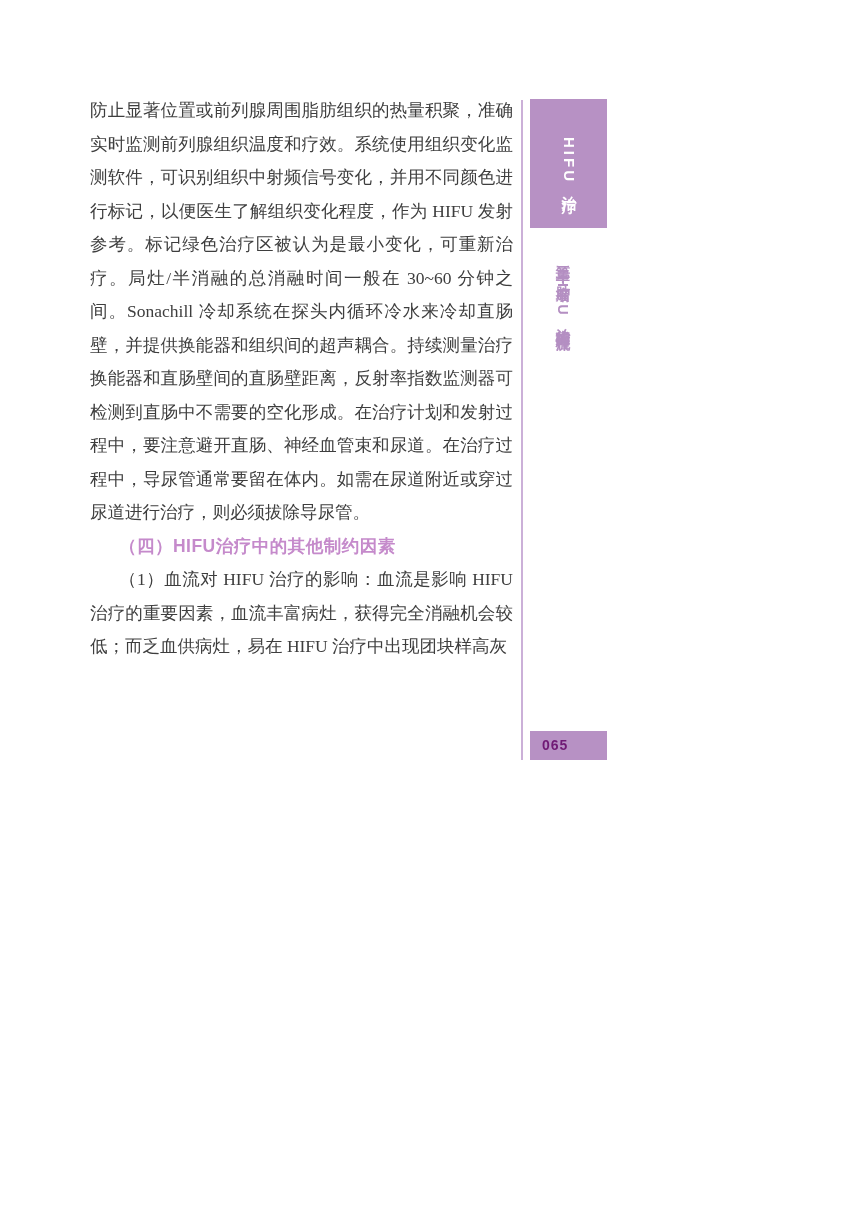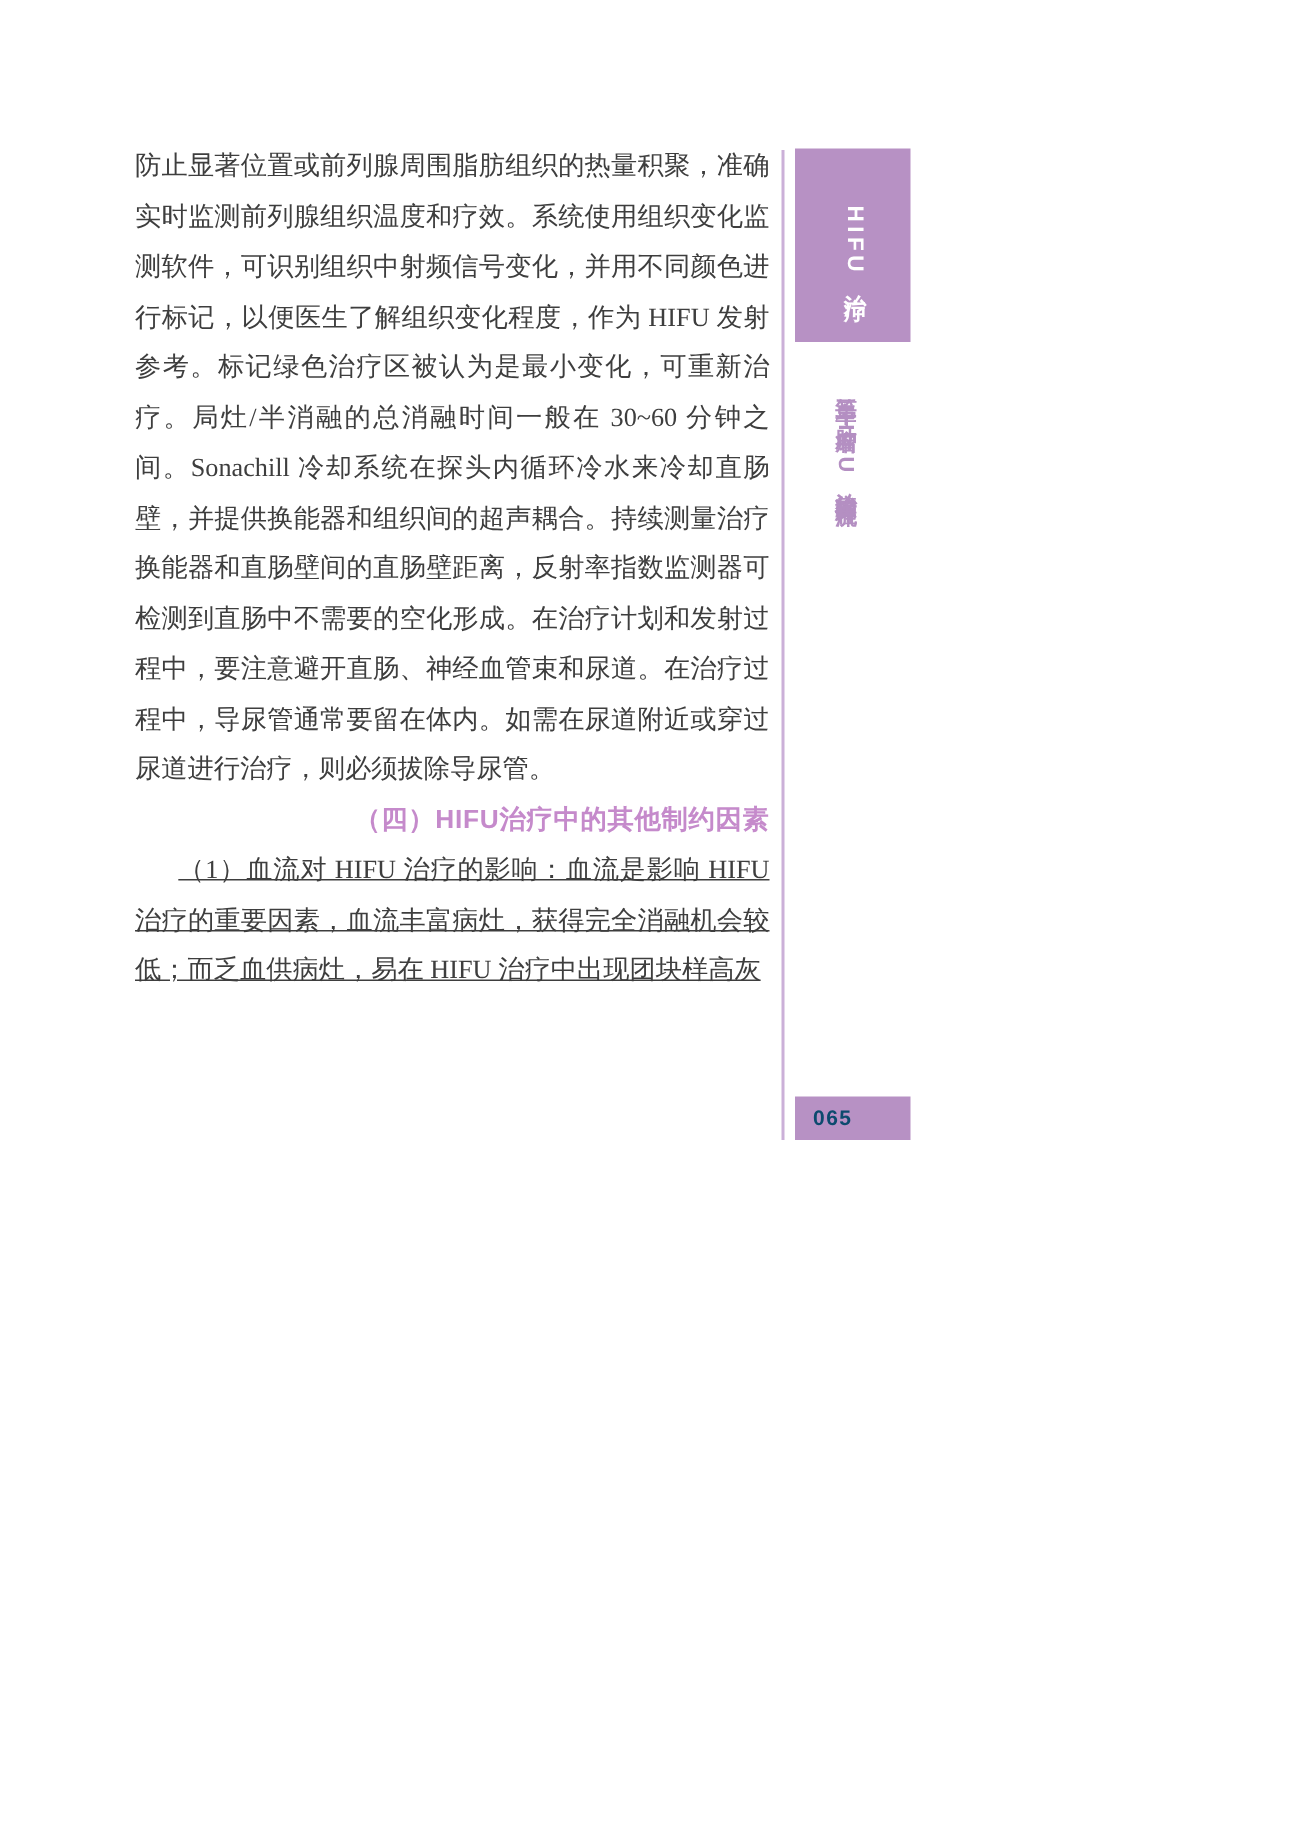--- a/index.html
+++ b/index.html
@@ -28,32 +28,31 @@
     text-align: justify;
   }
   .text-column p {
     margin: 0;
   }
   .para-indent {
     text-indent: 2em;
   }
   .para-paren-indent {
     text-indent: 1.65em;
-    text-decoration: underline;
   }
   .section-heading {
     margin: 0;
     font-family: "Liberation Sans", "DejaVu Sans", sans-serif;
     font-size: 17.5px;
     line-height: 33.5px;
     font-weight: bold;
     color: #c58acb;
     text-indent: 1.65em;
     letter-spacing: 0.5px;
-    text-align: right;
+    text-align: left;
   }
 
   
   .side-rule {
     position: absolute;
     left: 521px;
     top: 100px;
     width: 2px;
     height: 660px;
     background: #cbb0d8;
@@ -93,21 +92,21 @@
     letter-spacing: 1.5px;
     white-space: nowrap;
   }
   .page-badge {
     position: absolute;
     left: 530px;
     top: 731px;
     width: 65px;
     height: 29px;
     background: #b791c4;
-    color: #0c4a6e;
+    color: #701a75;
     font-family: "Liberation Sans", "DejaVu Sans", sans-serif;
     font-size: 14px;
     font-weight: 600;
     line-height: 29px;
     padding-left: 12px;
     letter-spacing: 1px;
   }
 </style>
 </head>
 <body>

